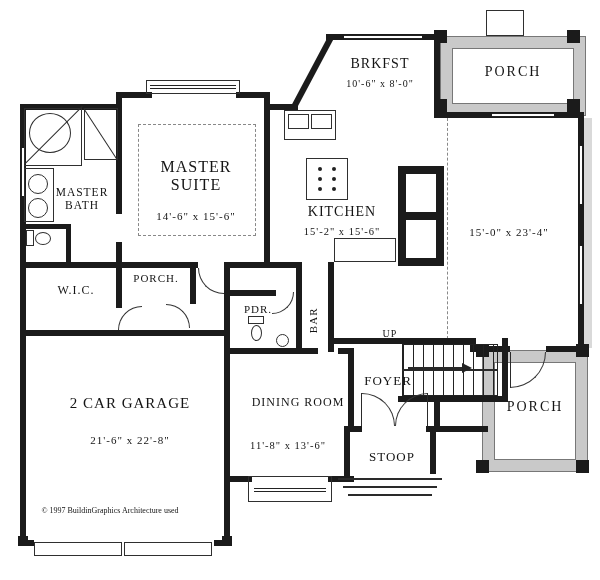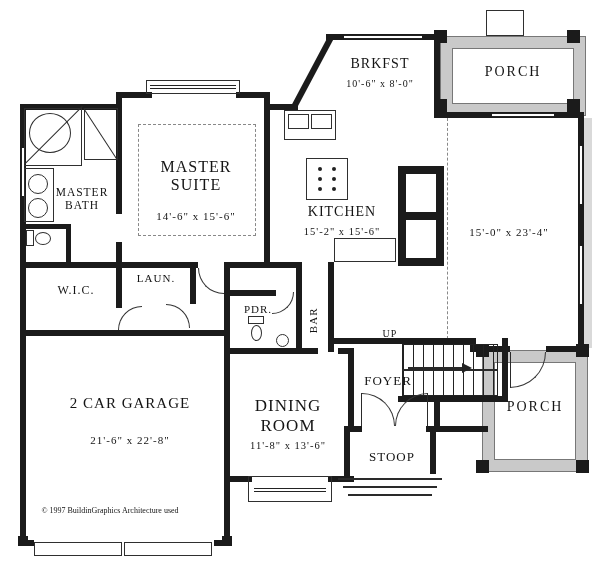--- a/index.html
+++ b/index.html
@@ -164,32 +164,32 @@
   <div class="thin" style="left:334px;top:238px;width:62px;height:24px"></div>
 
   <div class="thin" style="left:276px;top:334px;width:13px;height:13px;border-radius:50%"></div>
   <div class="thin" style="left:248px;top:316px;width:16px;height:8px"></div>
   <div class="thin" style="left:251px;top:325px;width:11px;height:16px;border-radius:50%"></div>
 
   <div class="lbl" style="left:42px;top:186px;width:80px;font-size:11.5px">MASTER BATH</div>
   <div class="lbl" style="left:146px;top:158px;width:100px;font-size:16px">MASTER SUITE</div>
   <div class="lbl nowrap" style="left:128px;top:210px;width:136px;font-size:11px">14'-6" x 15'-6"</div>
   <div class="lbl" style="left:38px;top:284px;width:76px;font-size:12px">W.I.C.</div>
-  <div class="lbl" style="left:124px;top:272px;width:64px;font-size:11px">LAUN.</div>
+  <div class="lbl" style="left:124px;top:272px;width:64px;font-size:11px">PORCH.</div>
   <div class="lbl" style="left:326px;top:56px;width:108px;font-size:14px">BRKFST</div>
   <div class="lbl nowrap" style="left:322px;top:78px;width:116px;font-size:10px">10'-6" x 8'-0"</div>
   <div class="lbl" style="left:452px;top:64px;width:122px;font-size:14px;letter-spacing:2px">PORCH</div>
   <div class="lbl" style="left:288px;top:204px;width:108px;font-size:14px">KITCHEN</div>
   <div class="lbl nowrap" style="left:280px;top:226px;width:124px;font-size:10.5px">15'-2" x 15'-6"</div>
   <div class="lbl nowrap" style="left:436px;top:226px;width:146px;font-size:11px">15'-0" x 23'-4"</div>
   <div class="lbl" style="left:230px;top:303px;width:56px;font-size:11px">PDR.</div>
   <div class="lbl" style="left:288px;top:314px;width:50px;font-size:11px;transform:rotate(-90deg)">BAR</div>
   <div class="lbl" style="left:378px;top:328px;width:24px;font-size:10px">UP</div>
   <div class="lbl" style="left:350px;top:374px;width:76px;font-size:13px">FOYER</div>
-  <div class="lbl" style="left:238px;top:396px;width:100px;font-size:17px">DINING ROOM</div>
+  <div class="lbl" style="left:248px;top:396px;width:100px;font-size:12px">DINING ROOM</div>
   <div class="lbl nowrap" style="left:222px;top:440px;width:132px;font-size:10.5px">11'-8" x 13'-6"</div>
   <div class="lbl" style="left:350px;top:450px;width:84px;font-size:13px">STOOP</div>
   <div class="lbl" style="left:494px;top:399px;width:82px;font-size:14px;letter-spacing:2px">PORCH</div>
   <div class="lbl nowrap" style="left:40px;top:395px;width:180px;font-size:15px">2 CAR GARAGE</div>
   <div class="lbl nowrap" style="left:40px;top:434px;width:180px;font-size:11px">21'-6" x 22'-8"</div>
 
   <div class="lbl" style="left:26px;top:506px;width:168px;font-size:8px;letter-spacing:0">© 1997 BuildinGraphics Architecture used</div>
 
 </div>
 

